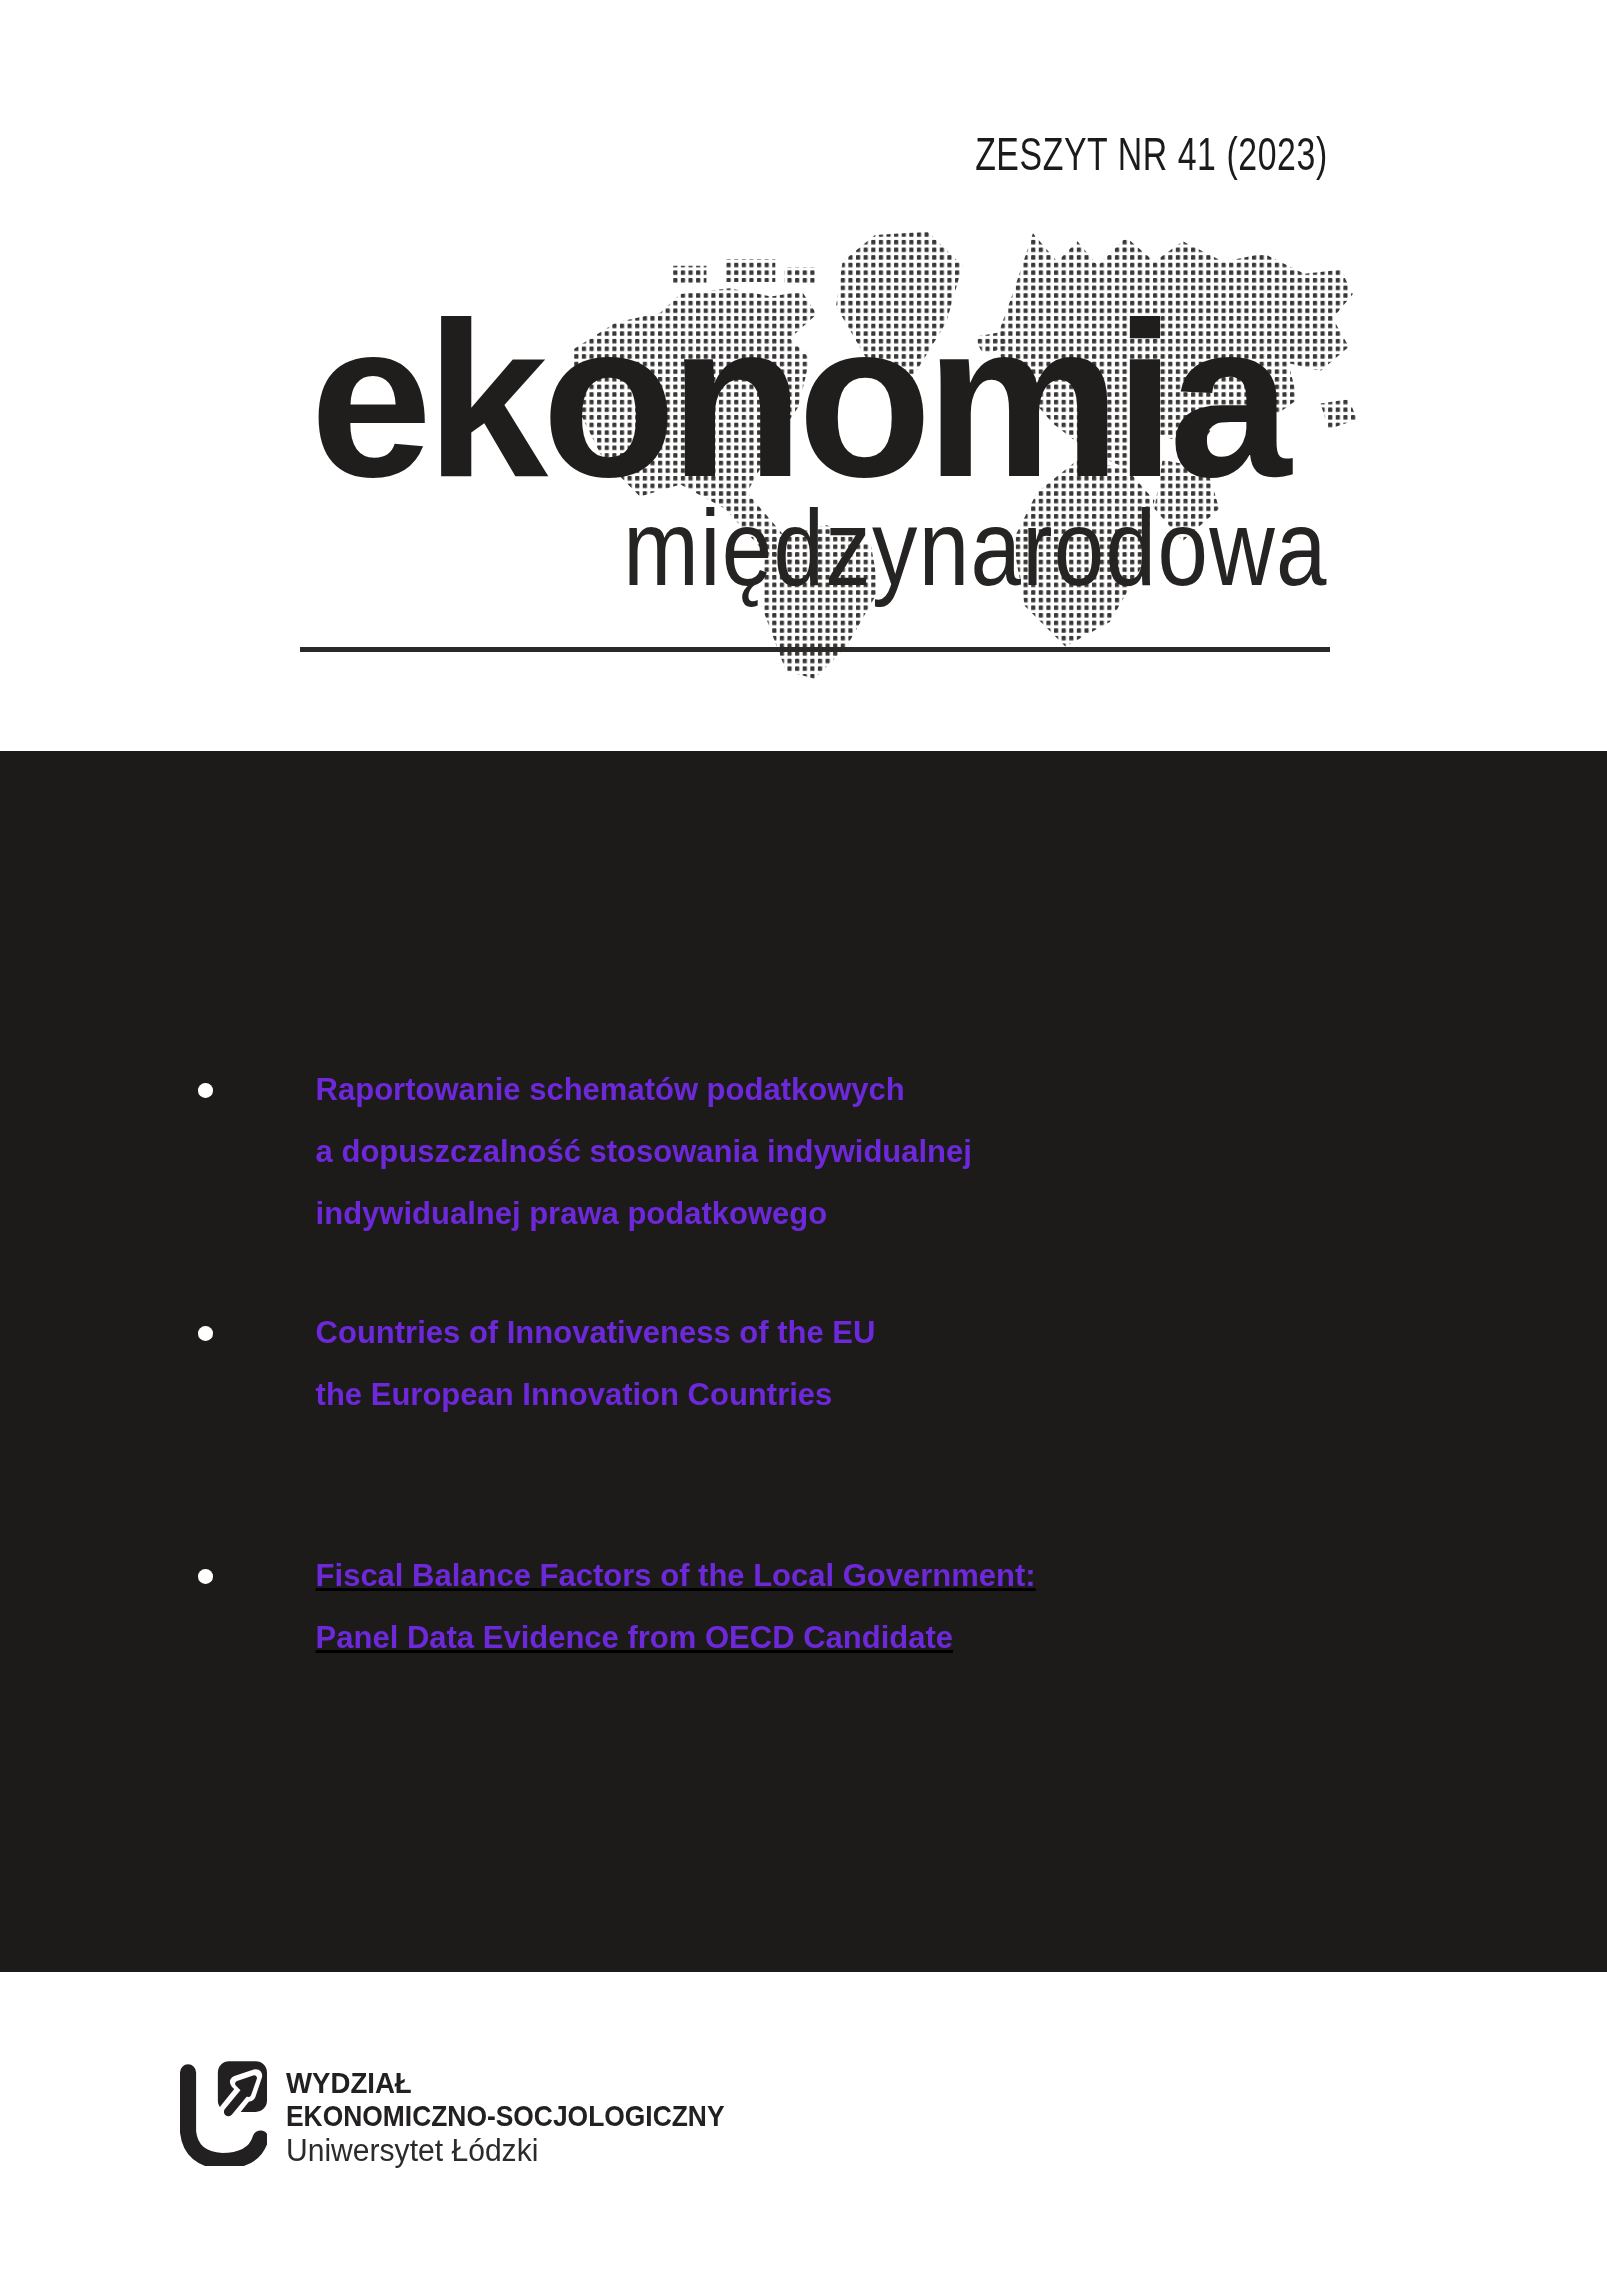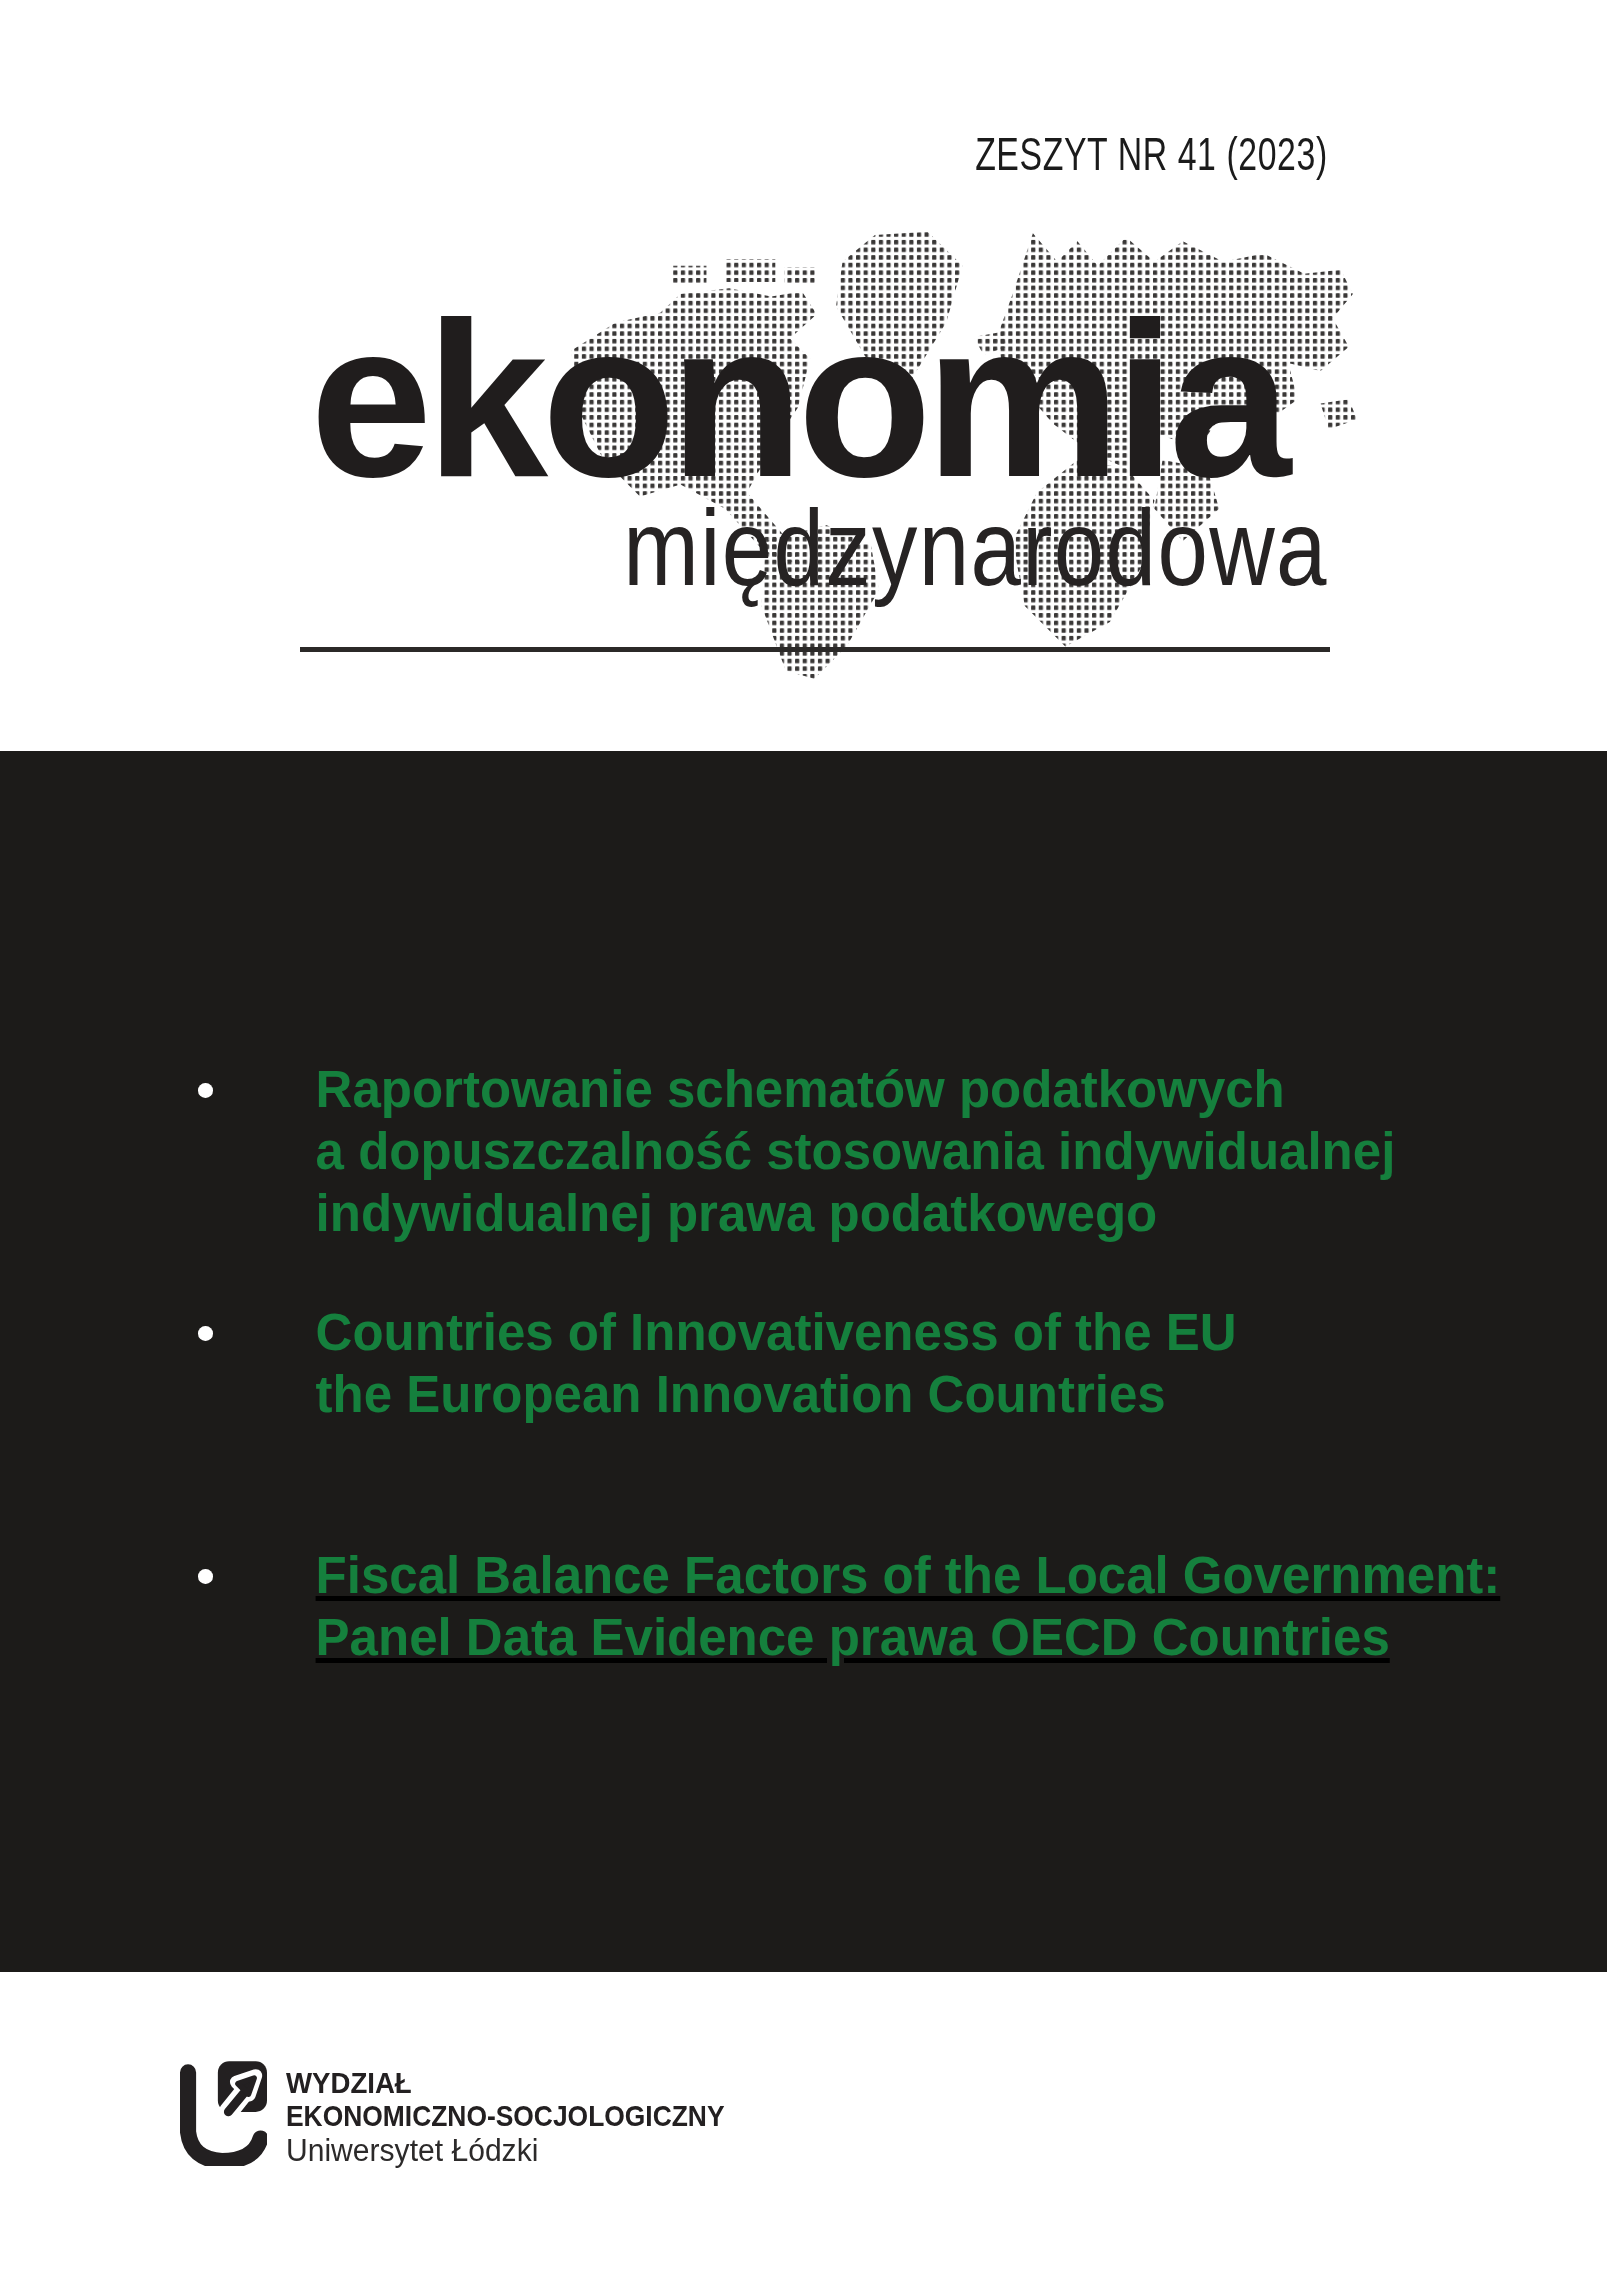--- a/index.html
+++ b/index.html
@@ -37,22 +37,22 @@
     position:absolute;left:0;top:751px;width:1607px;height:1221px;
     background:#1c1b19;z-index:4;
   }
   .toc-item{position:absolute;left:198px;display:flex;align-items:flex-start;z-index:5;}
   .toc-item .dot{
     flex:none;width:14.6px;height:14.6px;border-radius:50%;
     background:#ffffff;margin-top:24px;
   }
   .toc-text{
     margin-left:103px;
-    font-size:51px;font-weight:bold;line-height:62px;
-    color:#15803d;white-space:nowrap;letter-spacing:0;
+    font-size:31px;font-weight:bold;line-height:62px;
+    color:#6d28d9;white-space:nowrap;letter-spacing:0;
   }
   .toc-1{top:1059px;}
   .toc-2{top:1302px;}
   .toc-3{top:1545px;text-decoration:underline;}
   
   .uni-mark{position:absolute;left:180px;top:2061px;z-index:2;}
   .faculty-1{
     position:absolute;left:286px;top:2066px;font-size:30px;font-weight:bold;
     color:#232021;white-space:nowrap;transform:scaleX(0.92);transform-origin:0 0;
   }
@@ -118,21 +118,21 @@
   <div class="toc-text">
     <div>Countries of Innovativeness of the EU</div>
     <div>the European Innovation Countries</div>
   </div>
 </div>
 
 <div class="toc-item toc-3">
   <span class="dot"></span>
   <div class="toc-text">
     <div>Fiscal Balance Factors of the Local Government:</div>
-    <div>Panel Data Evidence prawa OECD Countries</div>
+    <div>Panel Data Evidence from OECD Candidate</div>
   </div>
 </div>
 
 <div class="uni-mark">
   <svg width="87" height="105" viewBox="0 0 108 130" xmlns="http://www.w3.org/2000/svg" aria-hidden="true">
 
     <path d="M10,14 L10,88 Q14,122 52,124 Q92,124 100,96" fill="none" stroke="#232021" stroke-width="20" stroke-linecap="round"></path>
 
     <rect x="47" y="0" width="61" height="63" rx="14" fill="#232021"></rect>
 

